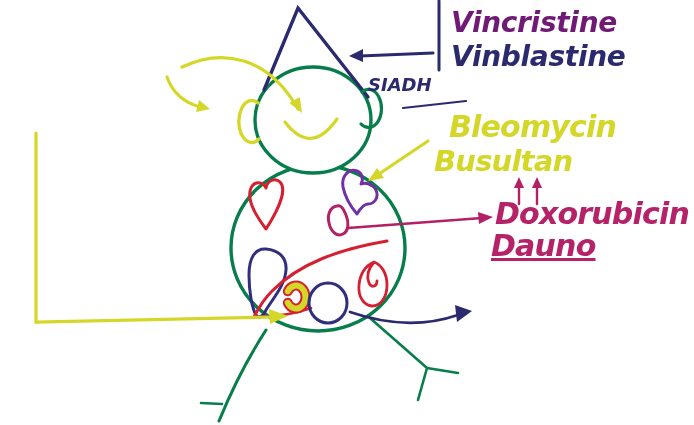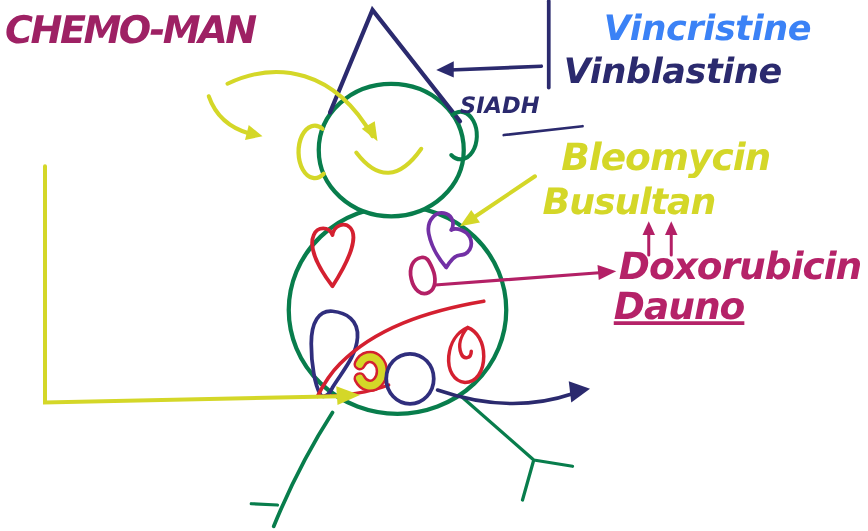--- a/index.html
+++ b/index.html
@@ -74,21 +74,20 @@
     <path d="M 493,217 L 478,212 L 479,224 Z" stroke="none" fill="#b32066"></path>
     <path d="M 519,204 L 519,184" fill="none" stroke-width="2.4" stroke-linecap="round" stroke="#b32066"></path>
     <path d="M 519,177 L 514,188 L 524,188 Z" stroke="none" fill="#b32066"></path>
     <path d="M 537,204 L 537,184" fill="none" stroke-width="2.4" stroke-linecap="round" stroke="#b32066"></path>
     <path d="M 537,177 L 532,188 L 542,188 Z" stroke="none" fill="#b32066"></path>
 
     <path d="M 350,312 Q 408,332 458,315" fill="none" stroke-width="2.8" stroke-linecap="round" stroke="#2b2a6e"></path>
     <path d="M 472,311 L 455,305 L 457,322 Z" stroke="none" fill="#2b2a6e"></path>
   </svg>
 
-  <div class="label t-title" style="color: rgb(158, 33, 100);">CHEMO-MAN</div>
-  <div class="label t-vincristine" style="color: #3b82f6; margin-left: 32px;">Vincristine</div>
+  <div class="label t-vincristine" style="color: #701a75;">Vincristine</div>
   <div class="label t-vinblastine" style="color: rgb(43, 42, 110);">Vinblastine</div>
   <div class="label t-siadh" style="color: rgb(43, 42, 110);">SIADH</div>
   <div class="label t-bleomycin" style="color: rgb(212, 215, 40);">Bleomycin</div>
   <div class="label t-busultan" style="color: rgb(212, 215, 40);">Busultan</div>
   <div class="label t-doxorubicin" style="color: rgb(181, 34, 104); font-style: italic;">Doxorubicin</div>
   <div class="label t-dauno" style="color: rgb(181, 34, 104); text-decoration: underline;">Dauno</div>
 </div>
 
 </body></html>

